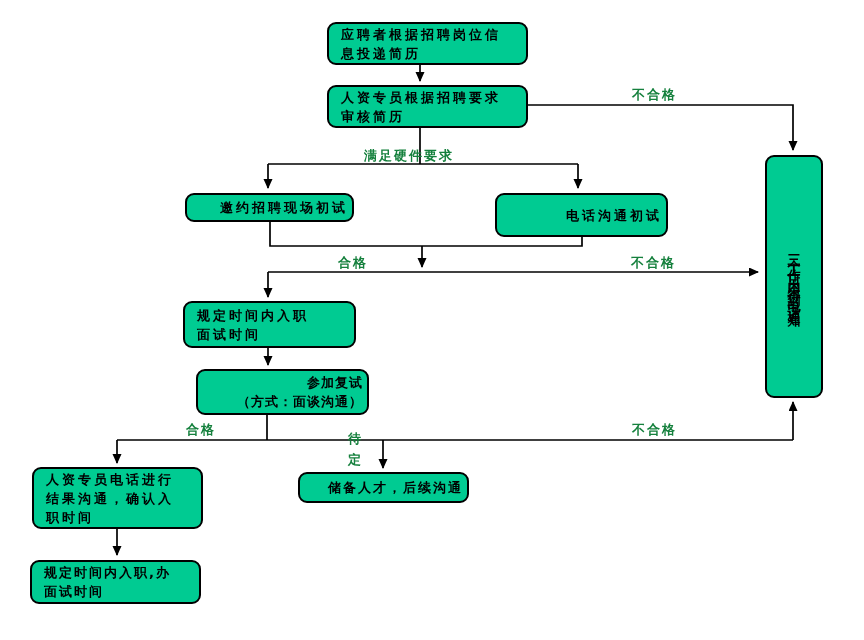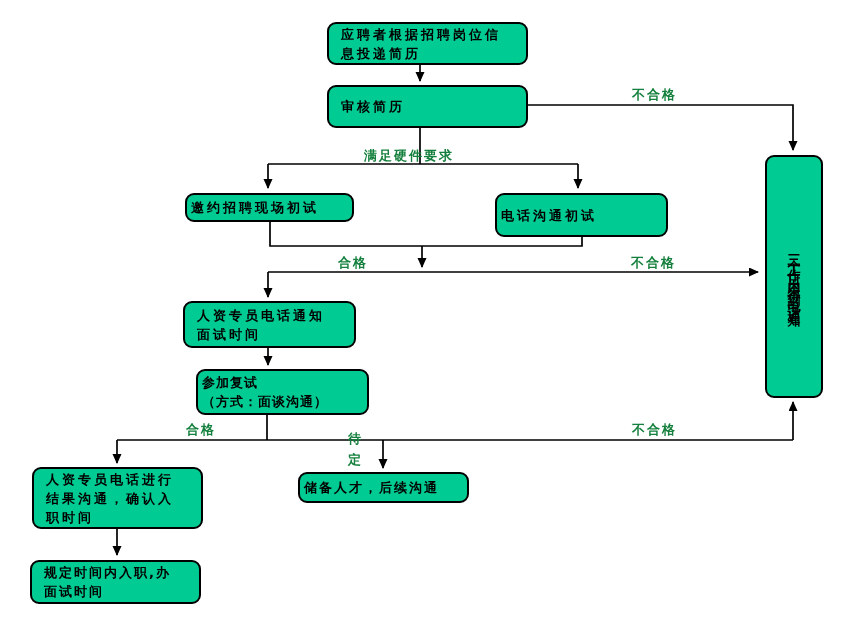--- a/index.html
+++ b/index.html
@@ -26,21 +26,21 @@
     font-weight: bold;
     font-size: 13px;
     line-height: 19px;
     letter-spacing: 3px;
     padding: 4px 6px 4px 12px;
     display: flex;
     flex-direction: column;
     justify-content: center;
   }
   .node.centered {
-    align-items: flex-start;
+    align-items: flex-end;
     text-align: center;
     padding: 2px 4px;
   }
   .node .nline { display: block; }
   .node.vertical {
     align-items: center;
     justify-content: center;
     padding: 6px 0;
   }
   .node.vertical .vtext {
@@ -106,33 +106,34 @@
       <path d="M117,529 V555" marker-end="url(#arrow)"></path>
     </g>
   </svg>
 
   <div class="node" style="left:327px; top:22px; width:201px; height:43px;">
     <span class="nline">应聘者根据招聘岗位信</span>
     <span class="nline">息投递简历</span>
   </div>
 
   <div class="node" style="left:327px; top:85px; width:201px; height:43px;">
+    <span class="nline">人资专员根据招聘要求</span>
     <span class="nline">审核简历</span>
   </div>
 
   <div class="node centered" style="left:185px; top:193px; width:169px; height:29px;">
     <span class="nline">邀约招聘现场初试</span>
   </div>
 
   <div class="node centered" style="left:495px; top:193px; width:173px; height:44px;">
     <span class="nline">电话沟通初试</span>
   </div>
 
   <div class="node" style="left:183px; top:301px; width:173px; height:47px;">
-    <span class="nline">人资专员电话通知</span>
+    <span class="nline">规定时间内入职</span>
     <span class="nline">面试时间</span>
   </div>
 
   <div class="node centered" style="left:196px; top:369px; width:173px; height:46px; letter-spacing:1px;">
     <span class="nline">参加复试</span>
     <span class="nline">（方式：面谈沟通）</span>
   </div>
 
   <div class="node" style="left:32px; top:467px; width:171px; height:62px;">
     <span class="nline">人资专员电话进行</span>

